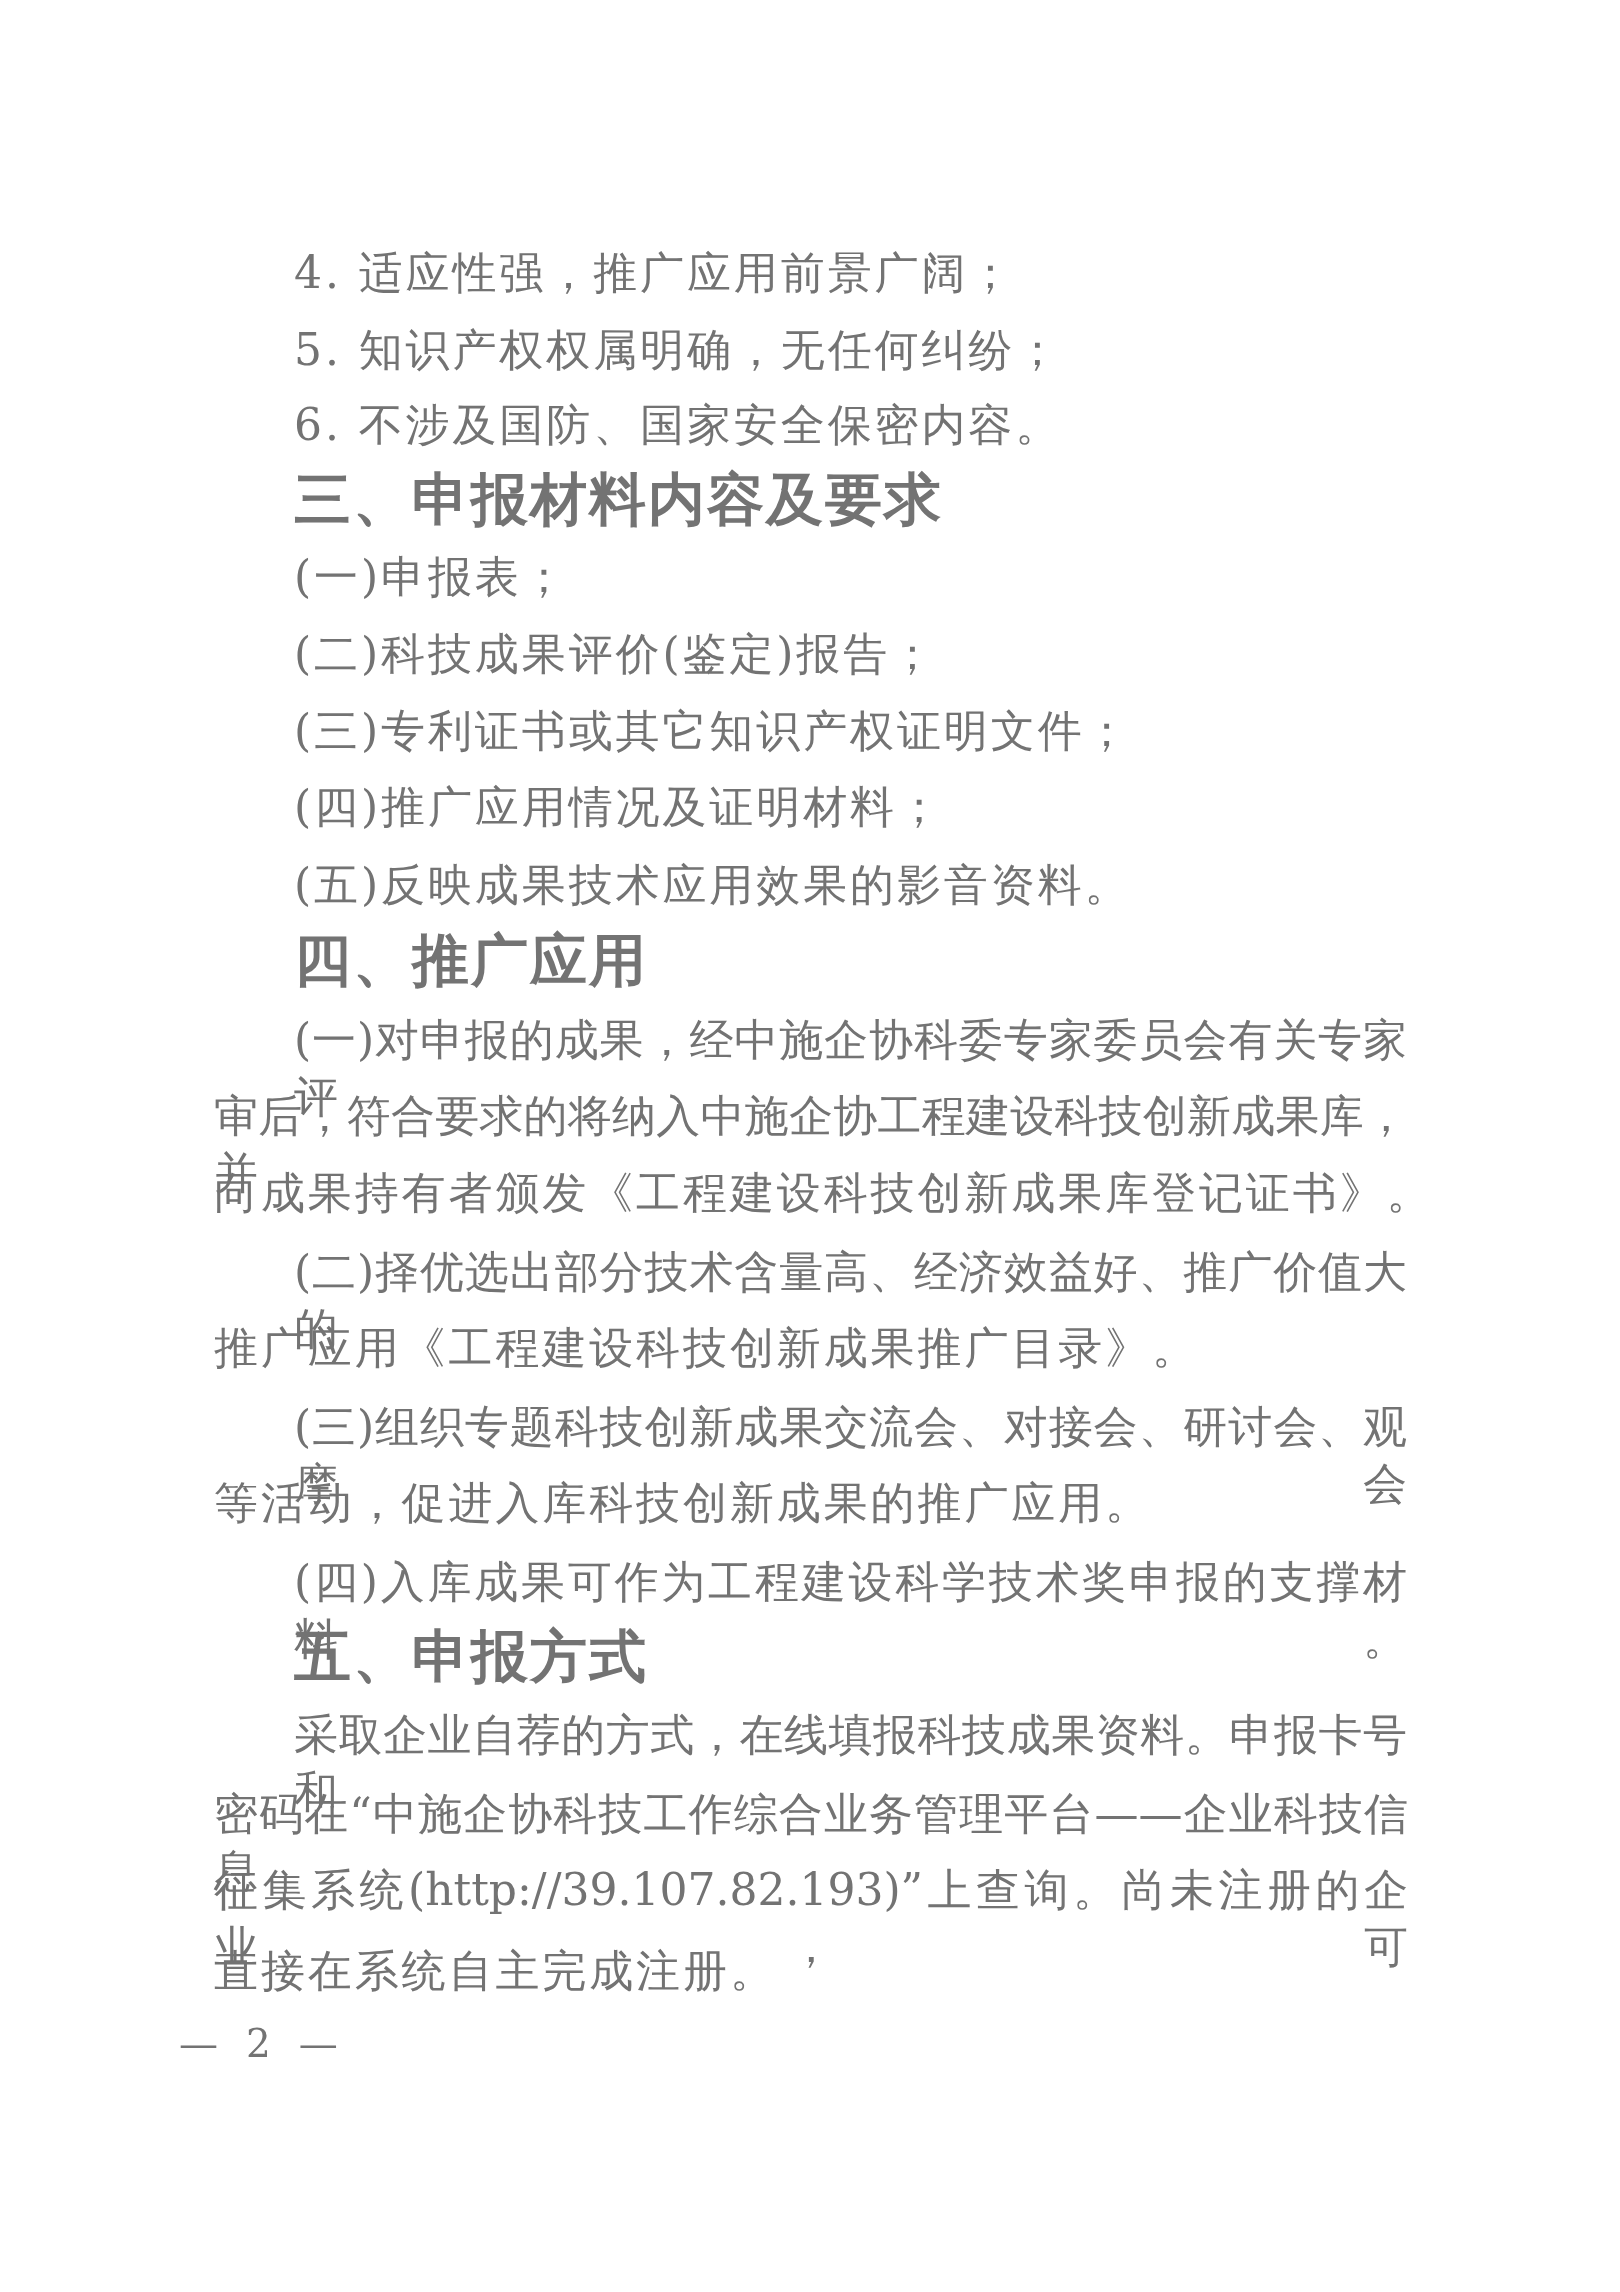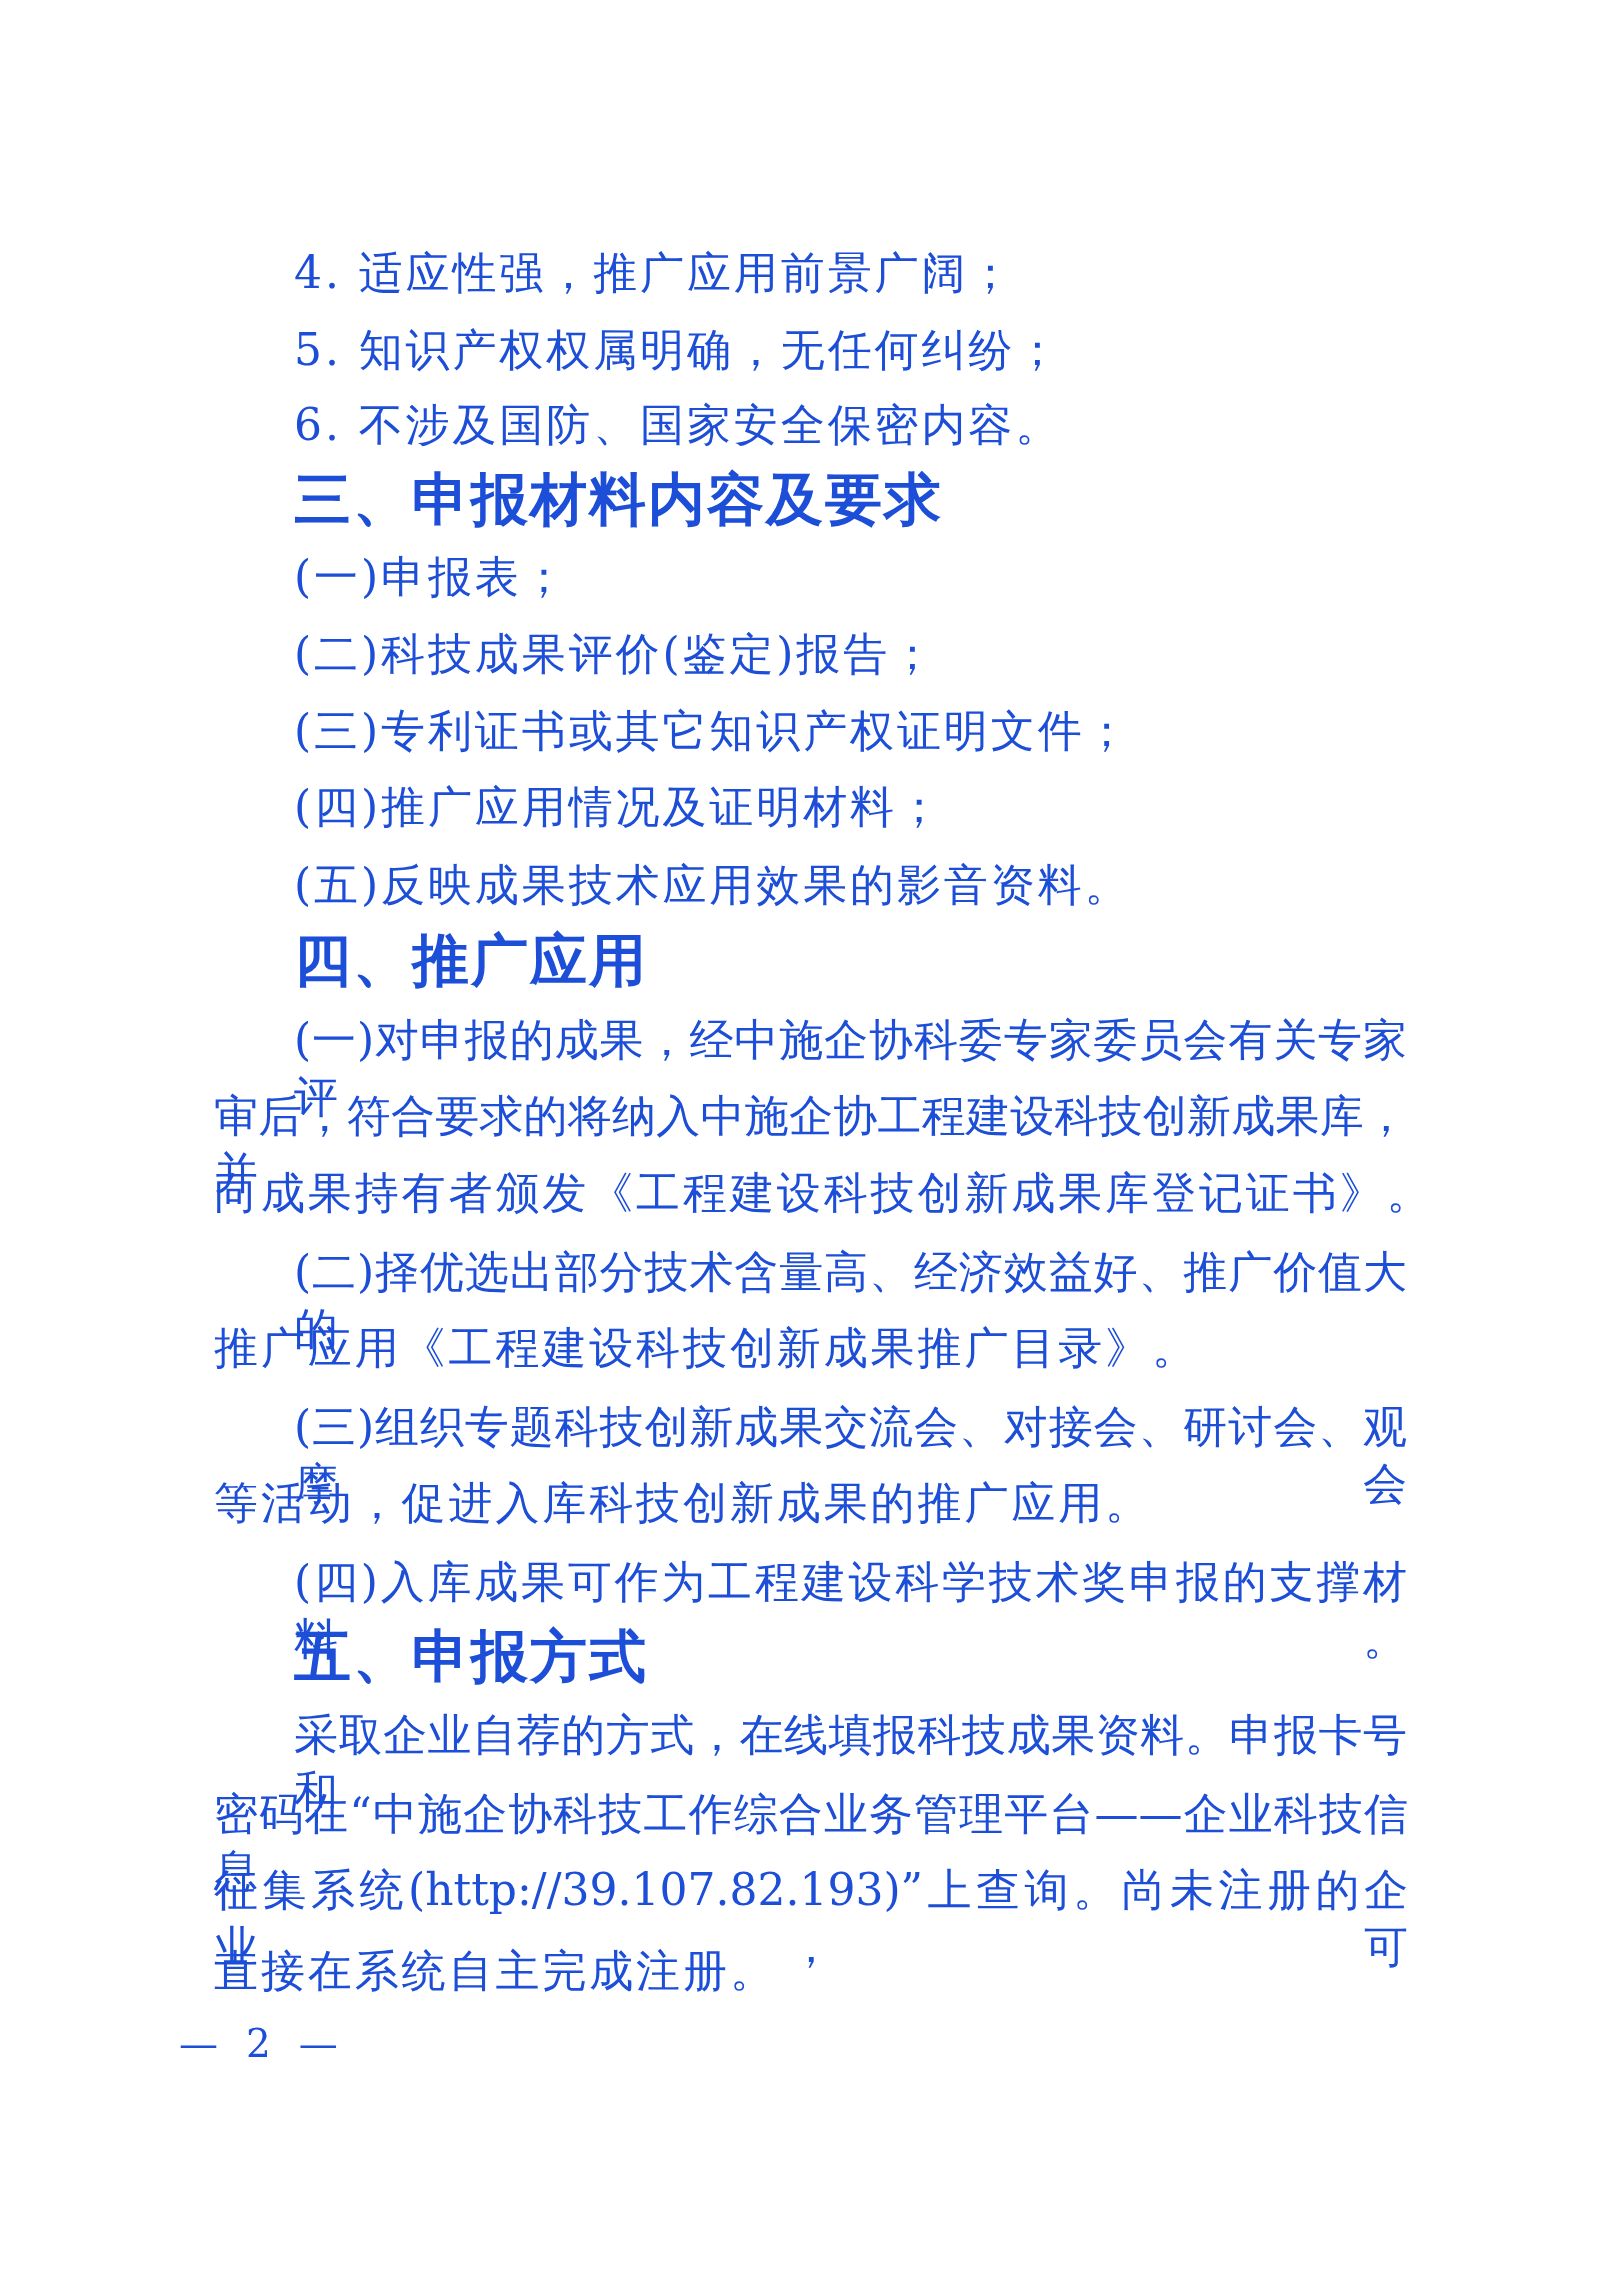--- a/index.html
+++ b/index.html
@@ -1,20 +1,20 @@
 <!DOCTYPE html>
 <html><head>
 <meta charset="utf-8">
 <style>
   html,body{margin:0;padding:0;background:#ffffff;}
   .page{
     position:relative;
     width:1620px;height:2269px;
     background:#ffffff;
-    color:#1d4ed8;
+    color:#737373;
     font-family:"DejaVu Serif","Liberation Serif",serif;
     overflow:hidden;
   }
   .line{
     position:absolute;
     font-size:44px;
     line-height:57px;
     letter-spacing:2.9px;
     white-space:nowrap;
   }

